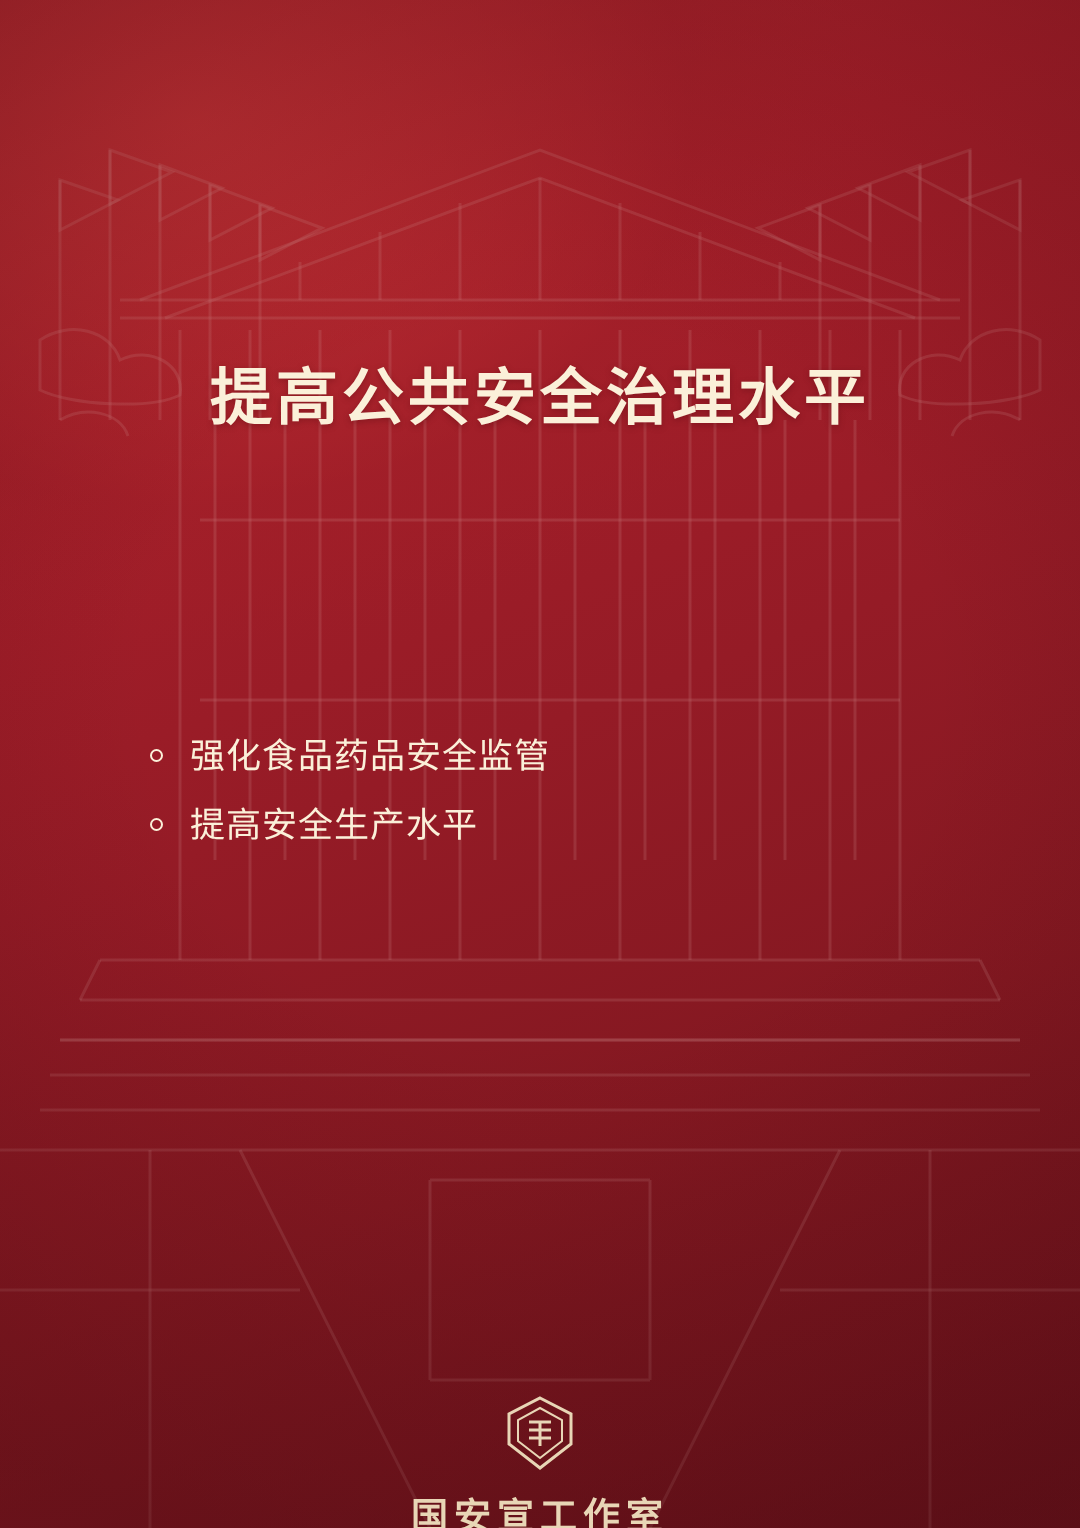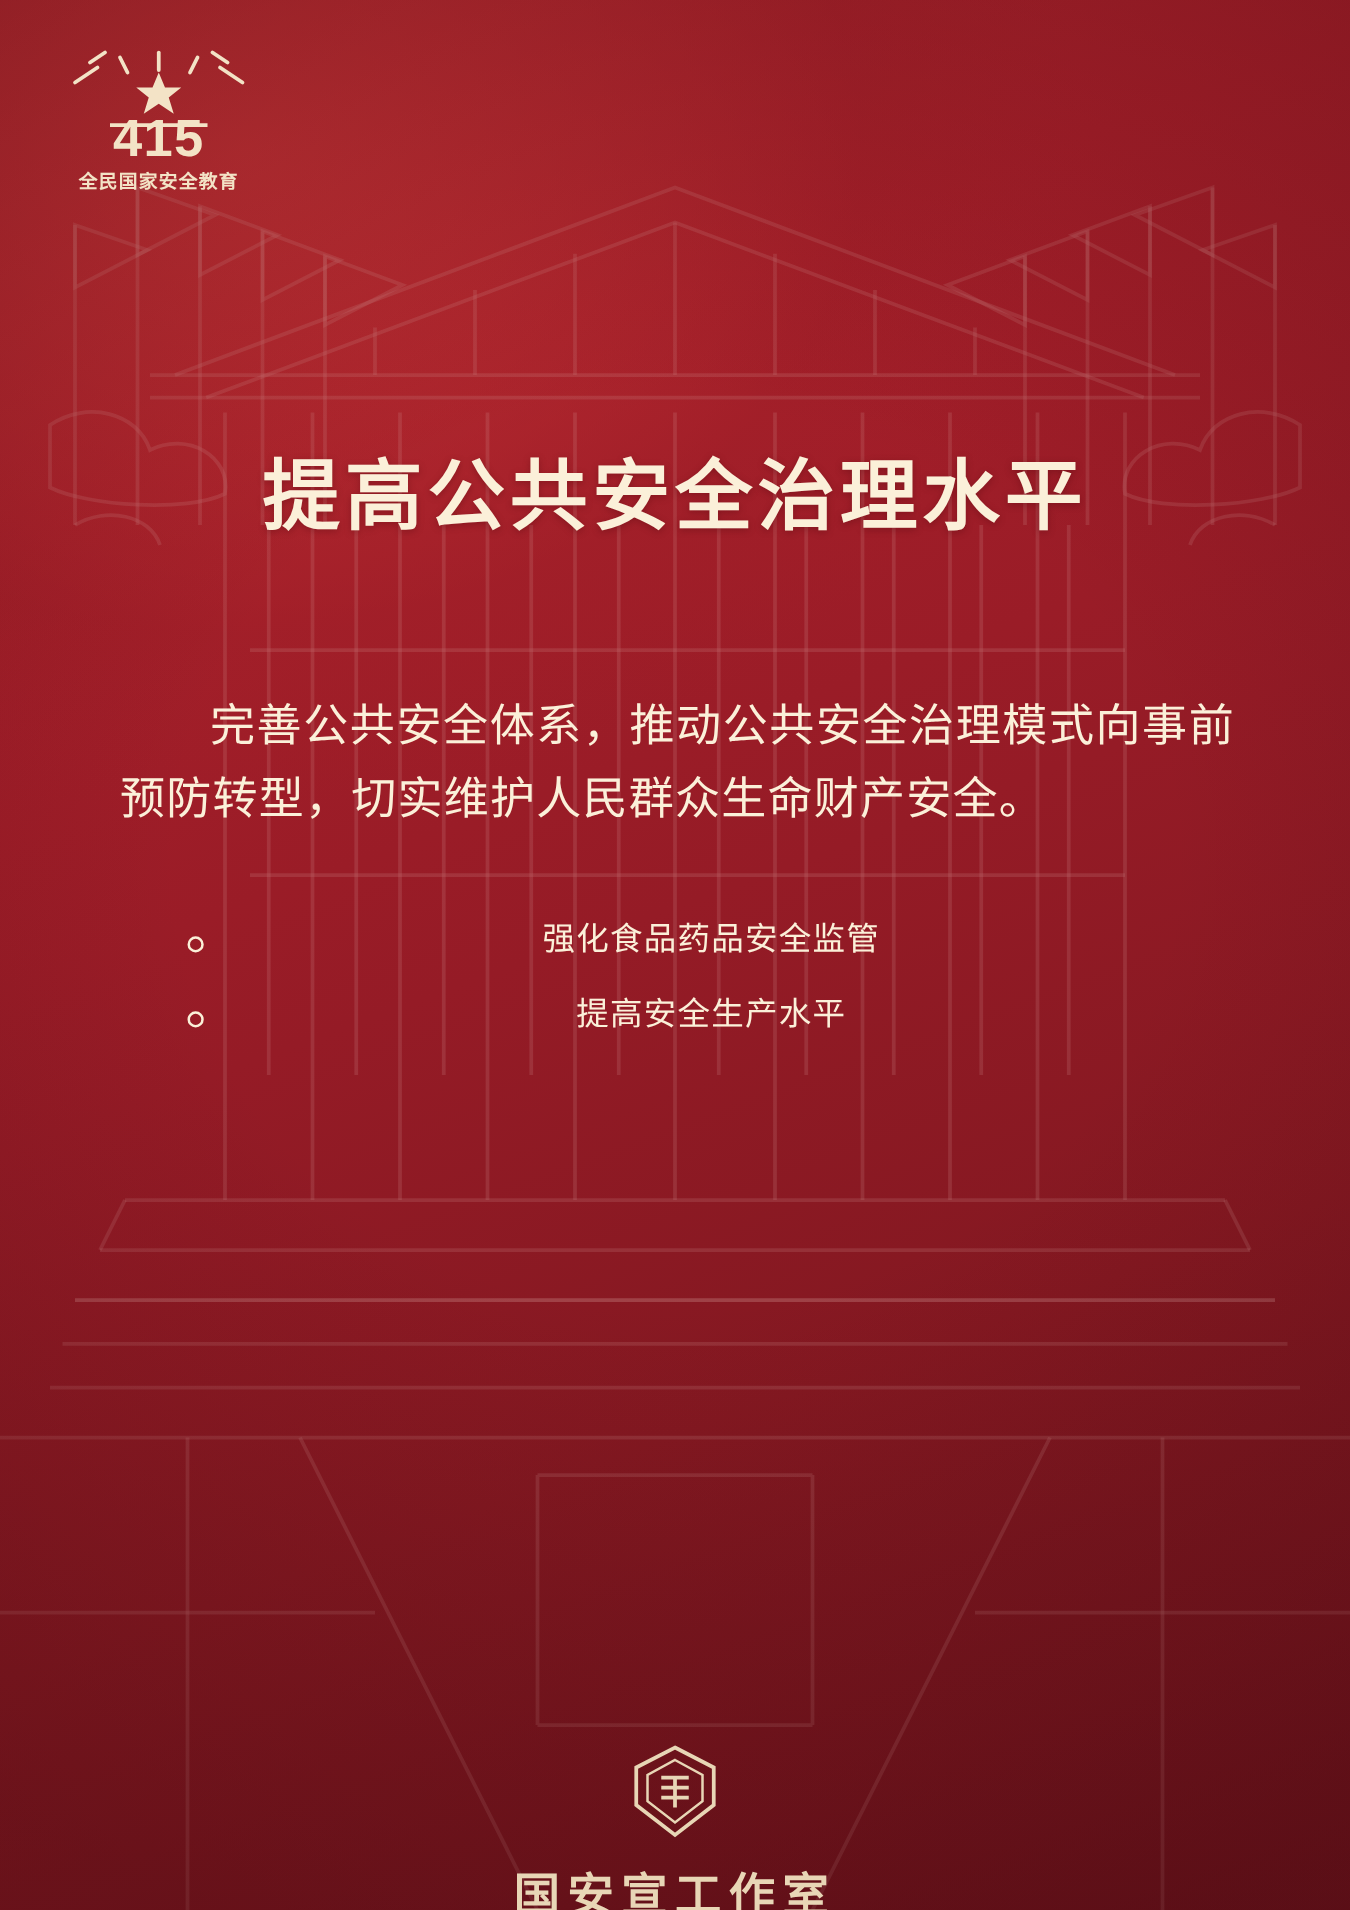--- a/index.html
+++ b/index.html
@@ -95,25 +95,24 @@
     left: 148px;
     width: 800px;
     list-style: none;
     margin: 0;
     padding: 0;
     color: #fbf0d9;
   }
   .bullets li {
     position: relative;
     padding-left: 42px;
-    font-size: 26px;
+    font-size: 35px;
     line-height: 1.0;
     margin-bottom: 34px;
     letter-spacing: 1px;
-    text-align: center;
   }
   .bullets li::before {
     content: "";
     position: absolute;
     left: 2px;
     top: 11px;
     width: 13px;
     height: 13px;
     border: 2px solid #fbf0d9;
     border-radius: 50%;
@@ -216,47 +215,25 @@
         <path d="M240 1150 L430 1528 M840 1150 L650 1528"></path>
         <path d="M430 1180 L650 1180 M430 1180 L430 1380 M650 1180 L650 1380 M430 1380 L650 1380"></path>
         <path d="M0 1290 L300 1290 M780 1290 L1080 1290"></path>
         <path d="M150 1150 L150 1528 M930 1150 L930 1528"></path>
       </g>
     </svg>
   </div>
 
   <div class="vignette"></div>
 
-  <div class="logo">
-    <svg width="150" height="120" viewBox="0 0 150 120" xmlns="http://www.w3.org/2000/svg">
-      <g stroke="#f3e3c6" stroke-width="3" stroke-linecap="round" fill="none">
-        <path d="M8 26 L26 14"></path>
-        <path d="M20 10 L32 2"></path>
-        <path d="M44 6 L50 18"></path>
-        <path d="M75 2 L75 16"></path>
-        <path d="M106 6 L100 18"></path>
-        <path d="M130 10 L118 2"></path>
-        <path d="M142 26 L124 14"></path>
-      </g>
-      <path d="M75 18 L80 30 L93 30 L83 38 L87 51 L75 43 L63 51 L67 38 L57 30 L70 30 Z" fill="#f3e3c6"></path>
-      <g fill="#f3e3c6" font-family="'Liberation Sans', sans-serif" font-weight="bold">
-        <text x="75" y="85" font-size="42" text-anchor="middle" letter-spacing="1">415</text>
-        <text x="75" y="110" font-size="15" text-anchor="middle" letter-spacing="1">全民国家安全教育</text>
-      </g>
-      <g stroke="#f3e3c6" stroke-width="3" fill="none">
-        <path d="M36 60 L114 60"></path>
-      </g>
-    </svg>
-  </div>
 
   <div class="content">
 
     <div class="title">提高公共安全治理水平</div>
 
-    <div class="paragraph">完善公共安全体系，推动公共安全治理模式向事前预防转型，切实维护人民群众生命财产安全。</div>
 
     <ul class="bullets">
       <li>强化食品药品安全监管</li>
       <li>提高安全生产水平</li>
     </ul>
 
 
     <div class="footer">
       <div class="emblem">
         <svg width="78" height="78" viewBox="0 0 78 78" fill="none" xmlns="http://www.w3.org/2000/svg">

